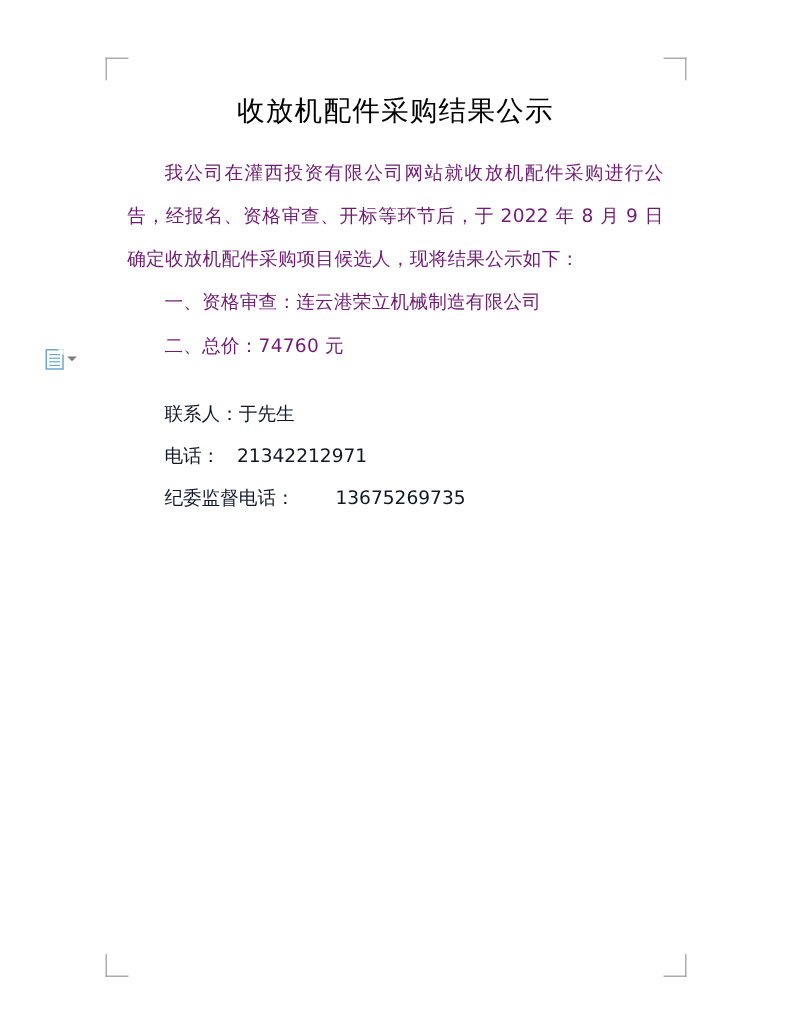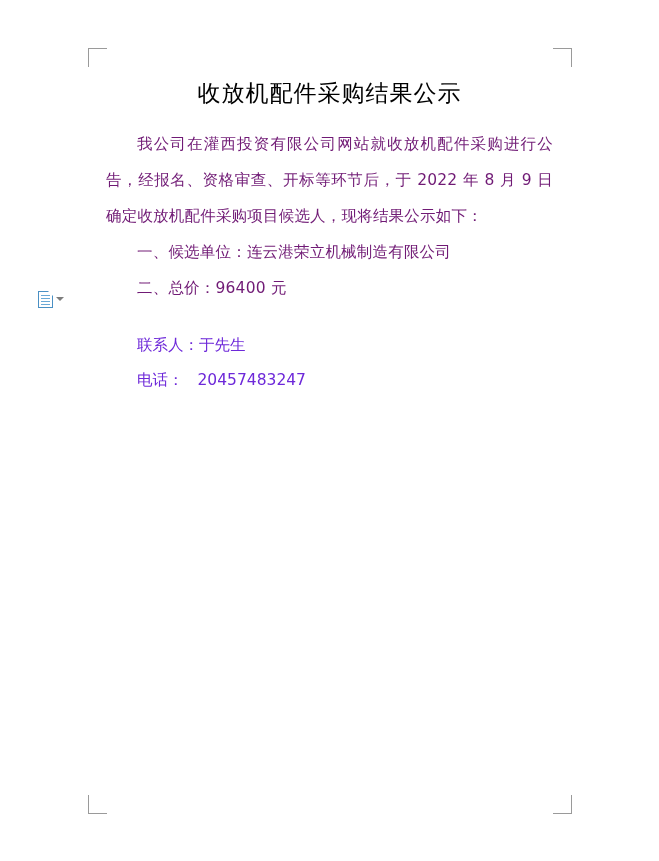--- a/index.html
+++ b/index.html
@@ -68,21 +68,21 @@
     text-indent: 2em;
   }
 
   .contact-block {
     margin-top: 22px;
   }
 
   .contact-line {
     font-size: 15.5px;
     line-height: 35px;
-    color: #6d28d9;
+    color: #0f172a;
     text-indent: 2em;
   }
 
   .gap {
     display: inline-block;
     width: 14px;
   }
   .gap-wide {
     display: inline-block;
     width: 34px;
@@ -148,26 +148,29 @@
     <span class="sheet"></span>
     <span class="caret"></span>
   </div>
 
   <div class="doc-body">
 
     <h1 class="doc-title">收放机配件采购结果公示</h1>
 
     <p class="para indent">我公司在灌西投资有限公司网站就收放机配件采购进行公告，经报名、资格审查、开标等环节后，于 2022 年 8 月 9 日确定收放机配件采购项目候选人，现将结果公示如下：</p>
 
-    <p class="para indent">一、候选单位：连云港荣立机械制造有限公司</p>
+    <p class="para indent">一、资格审查：连云港荣立机械制造有限公司</p>
 
-    <p class="para indent">二、总价：96400 元</p>
+    <p class="para indent">二、总价：74760 元</p>
 
 
     <div class="contact-block">
       <div class="contact-line">联系人：于先生</div>
       <div class="contact-line">
-        <span>电话：</span><span class="gap"></span><span>20457483247</span>
+        <span>电话：</span><span class="gap"></span><span>21342212971</span>
+      </div>
+      <div class="contact-line">
+        <span>纪委监督电话：</span><span class="gap-wide"></span><span>13675269735</span>
       </div>
     </div>
 
   </div>
 </div>
 
 </body></html>

